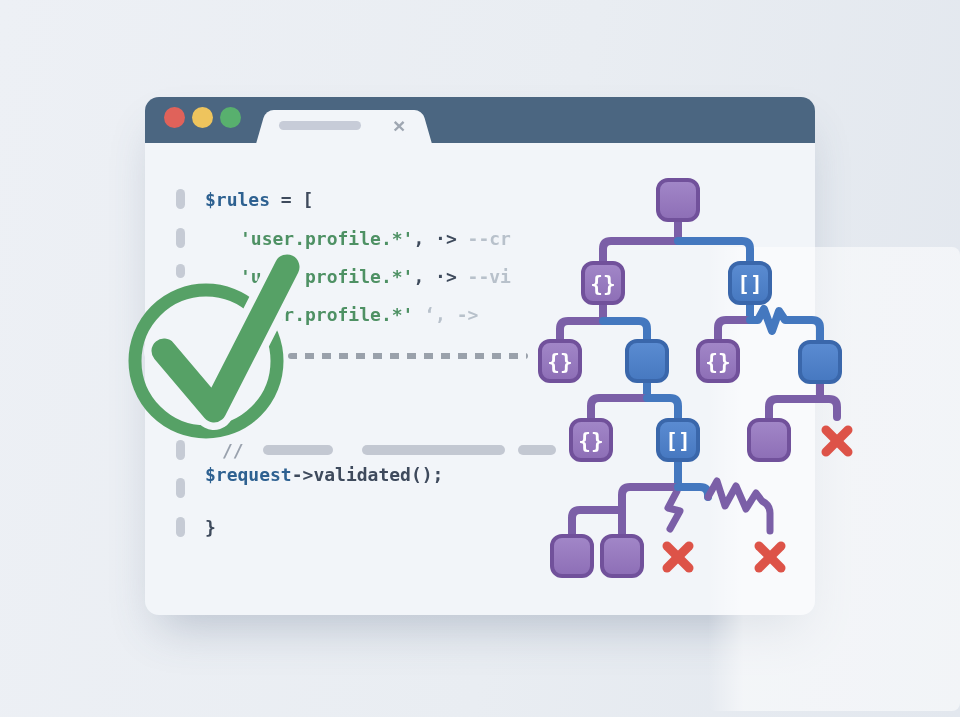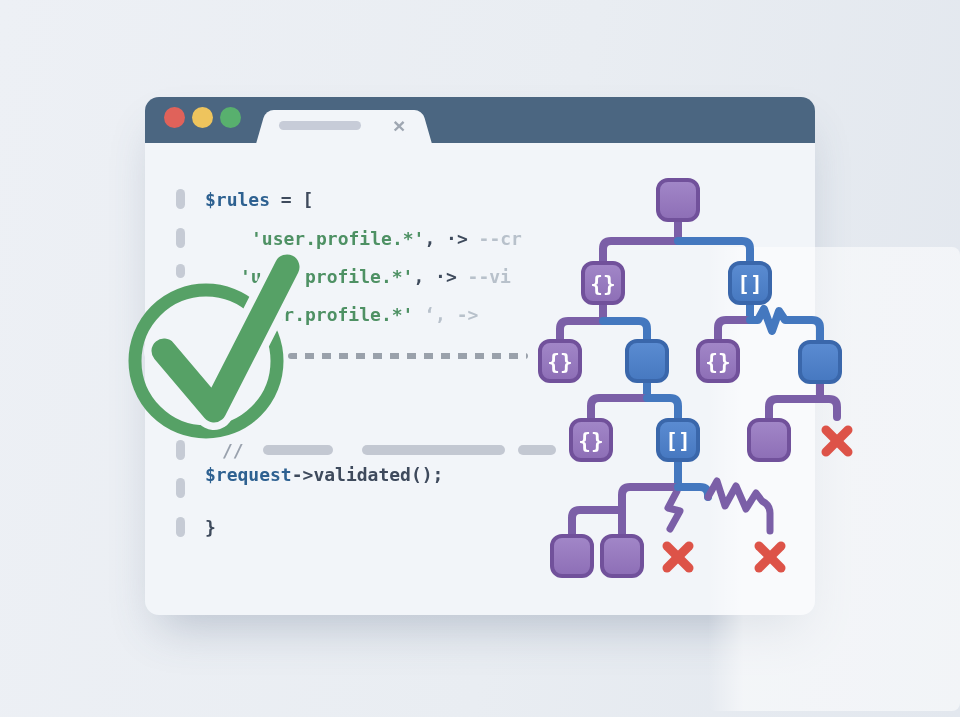--- a/index.html
+++ b/index.html
@@ -71,21 +71,21 @@
   <div class="code">
     <span class="gutter" style="left:176px;top:189px"></span>
     <span class="gutter" style="left:176px;top:228px"></span>
     <span class="gutter" style="left:176px;top:264px;height:14px"></span>
     <span class="gutter" style="left:176px;top:440px"></span>
     <span class="gutter" style="left:176px;top:478px"></span>
     <span class="gutter" style="left:176px;top:517px"></span>
 
     <div class="cl" style="left:205px;top:185px"><span class="tok-var">$rules</span><span class="tok-dark"> = [</span></div>
 
-    <div class="cl" style="left:251px;top:224px"><span class="tok-str">'user.profile.*'</span><span class="tok-dark">, ·&gt;</span><span class="tok-faded"> --cr</span></div>
+    <div class="cl" style="left:240px;top:224px"><span class="tok-str">'user.profile.*'</span><span class="tok-dark">, ·&gt;</span><span class="tok-faded"> --cr</span></div>
 
     <div class="cl" style="left:240px;top:262px"><span class="tok-str">'user.profile.*'</span><span class="tok-dark">, ·&gt;</span><span class="tok-faded"> --vi</span></div>
 
     <div class="cl" style="left:240px;top:300px"><span class="tok-str">'user.profile.*'</span><span class="tok-faded"> ‘, -&gt;</span></div>
 
     <div class="dashes"></div>
 
     <div class="cl tok-comment" style="left:222px;top:436px"><span>//</span></div>
     <span class="pill" style="left:263px;top:445px;width:70px"></span>
     <span class="pill" style="left:362px;top:445px;width:143px"></span>

